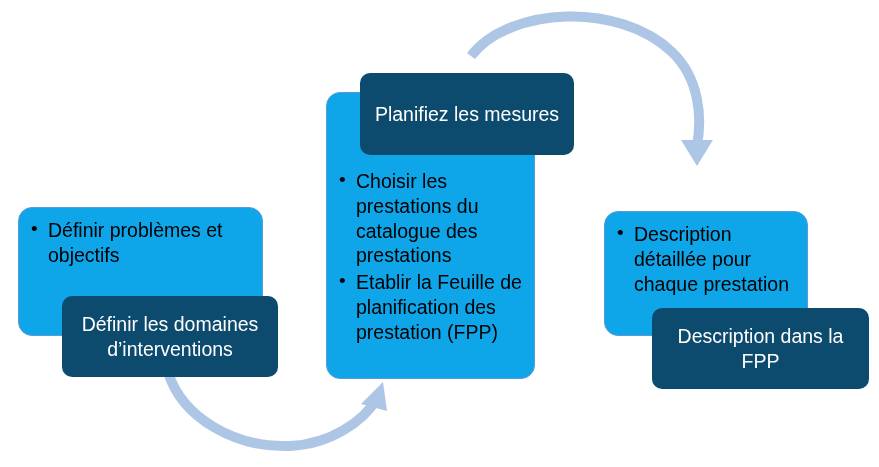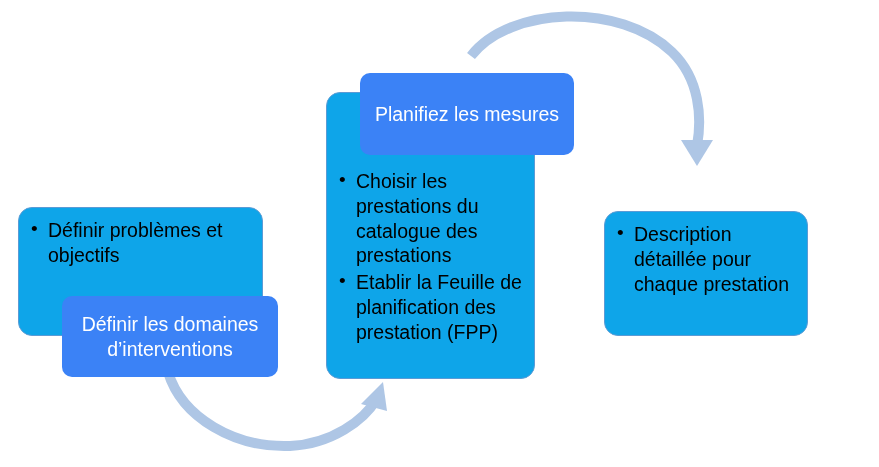--- a/index.html
+++ b/index.html
@@ -53,21 +53,21 @@
     left: 2px;
     top: -1px;
     font-size: 19px;
     line-height: 1.27;
     color: #000000;
   }
   
   .card-solid {
     position: absolute;
     box-sizing: border-box;
-    background: #3b82f6;
+    background: #0c4a6e;
     border-radius: 10px;
     color: #ffffff;
     font-size: 19.5px;
     line-height: 1.25;
     display: flex;
     align-items: center;
     justify-content: center;
     text-align: center;
     padding: 6px 14px;
   }
@@ -122,14 +122,17 @@
   </div>
   <div class="card-solid" id="card-plan">
     <span>Planifiez les mesures</span>
   </div>
 
   <div class="card-outline" id="card-desc-list">
     <ul class="bullets">
       <li>Description détaillée pour chaque prestation</li>
     </ul>
   </div>
+  <div class="card-solid" id="card-desc">
+    <span>Description dans la FPP</span>
+  </div>
 
 </div>
 
 </body></html>

